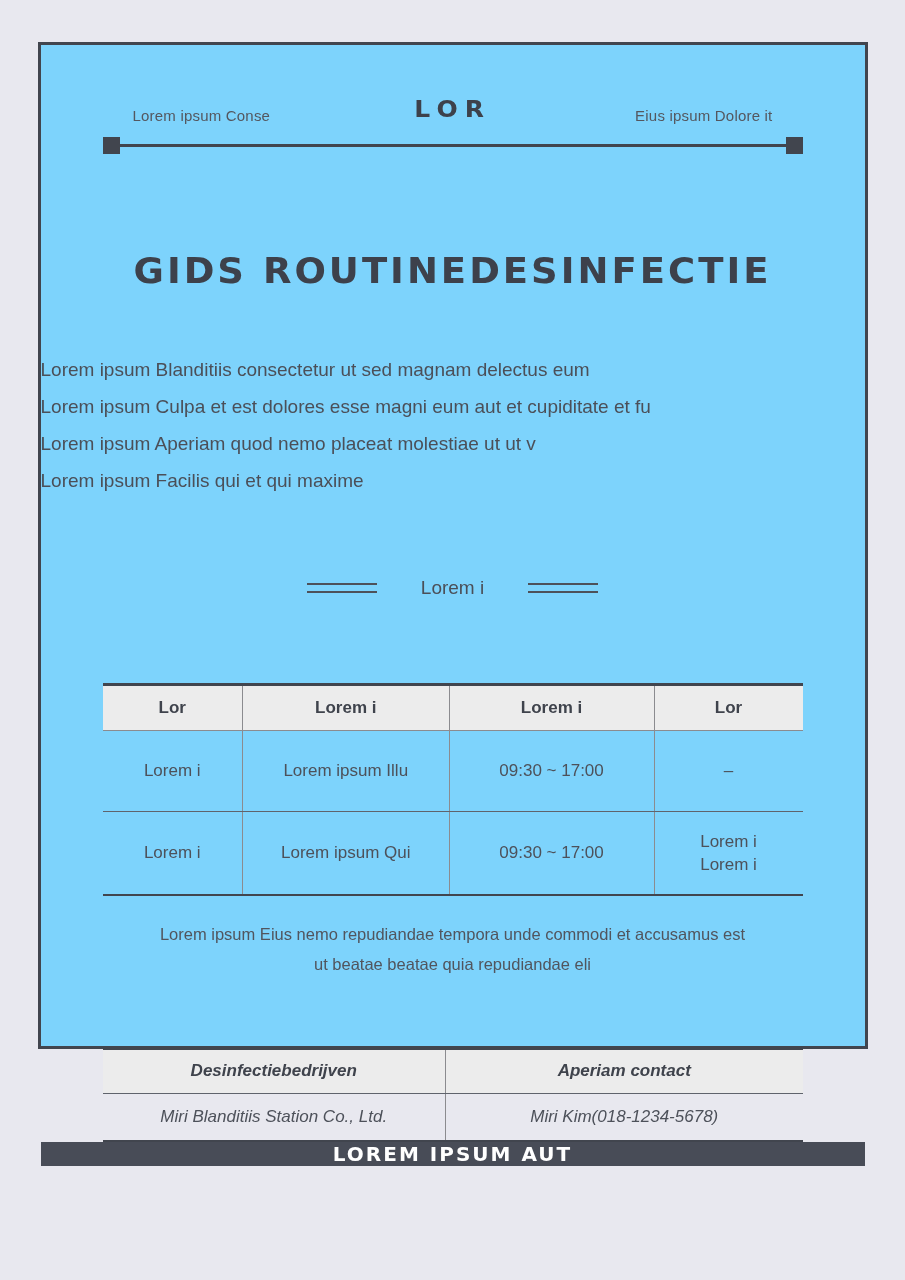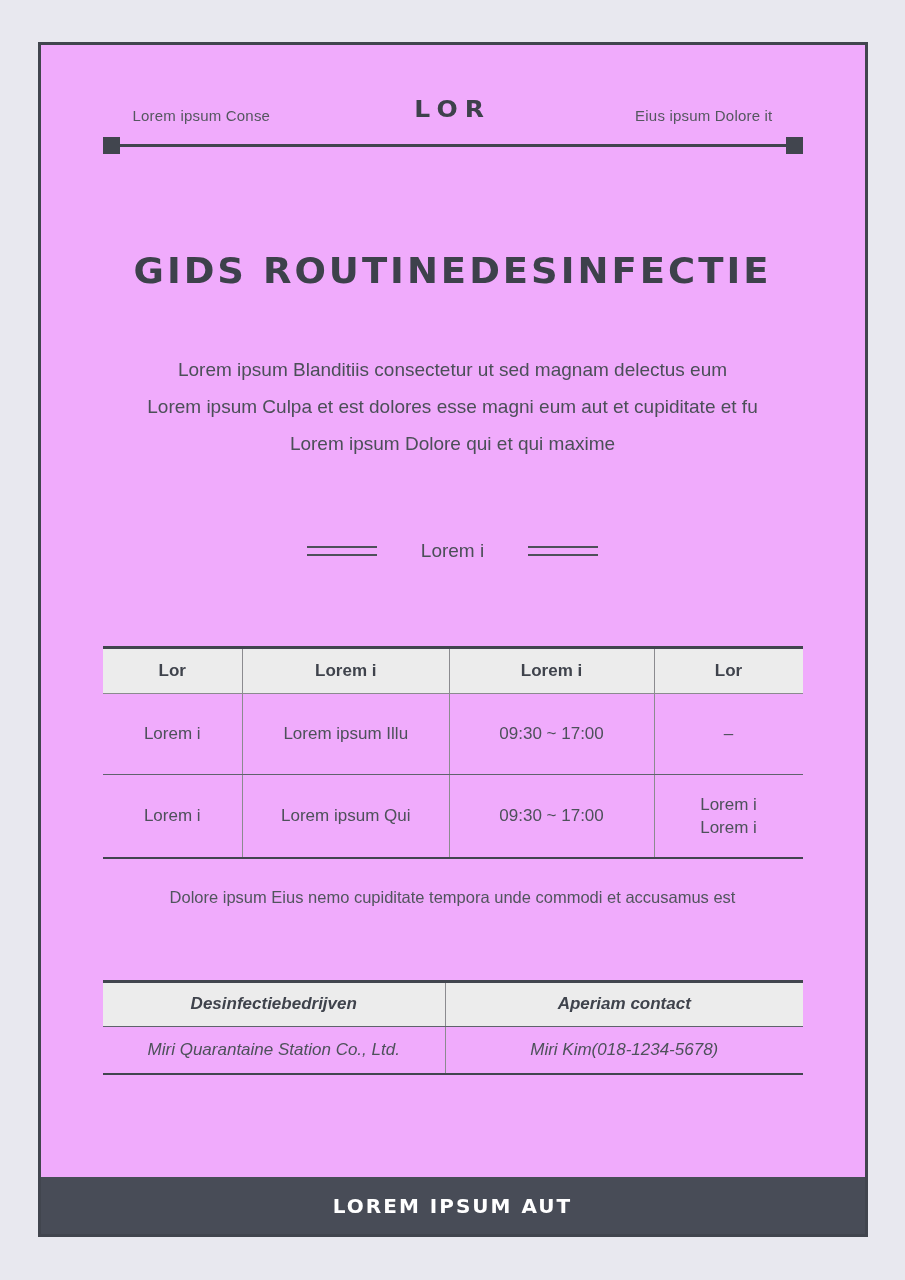--- a/index.html
+++ b/index.html
@@ -13,23 +13,23 @@
   }
   *{box-sizing:border-box;margin:0;padding:0;}
   html,body{width:905px;height:1280px;}
   body{
     background:var(--page-bg);
     font-family:"Liberation Sans",sans-serif;
     color:var(--body-text);
     overflow:hidden;
   }
   .card{
-    width:830px;height:1195px;
+    width:830px;height:1007px;
     margin:42px auto 0;
-    background:#f0abfc;
+    background:#7dd3fc;
     border:3px solid var(--accent);
     display:flex;flex-direction:column;
   }
   
   .hdr{margin:50px 62px 0;}
   .hdr-row{
     display:flex;justify-content:space-between;align-items:flex-end;
     padding:0 30px 0 30px;
   }
   .hdr-side{font-size:15px;color:#54575f;letter-spacing:.2px;}
@@ -44,21 +44,21 @@
   
   .main-title{
     margin-top:96px;
     text-align:center;
     font-family:"DejaVu Sans",sans-serif;
     font-weight:800;font-size:37px;letter-spacing:3px;
     color:#3d414b;transform:scaleY(.95);
     white-space:nowrap;
   }
   
-  .intro{margin-top:58px;text-align:center;}
+  .intro{margin-top:58px;text-align:left;}
   .intro p{font-size:19px;line-height:37px;color:#4b4f58;}
   
   .divider{
     margin-top:78px;
     display:flex;justify-content:center;align-items:center;column-gap:44px;
   }
   .dbl-line{
     width:70px;height:10px;
     border-top:2px solid #4d515a;border-bottom:2px solid #4d515a;
   }
@@ -127,21 +127,22 @@
       <span class="rule-line"></span>
       <span class="rule-sq"></span>
     </div>
   </div>
 
   <h1 class="main-title">GIDS ROUTINEDESINFECTIE</h1>
 
   <div class="intro">
     <p>Lorem ipsum Blanditiis consectetur ut sed magnam delectus eum</p>
     <p>Lorem ipsum Culpa et est dolores esse magni eum aut et cupiditate et fu</p>
-    <p>Lorem ipsum Dolore qui et qui maxime</p>
+    <p>Lorem ipsum Aperiam quod nemo placeat molestiae ut ut v</p>
+    <p>Lorem ipsum Facilis qui et qui maxime</p>
   </div>
 
   <div class="divider">
     <span class="dbl-line"></span>
     <span class="divider-label">Lorem i</span>
     <span class="dbl-line"></span>
   </div>
 
   <table class="tbl" id="schedule-table">
     <colgroup>
@@ -171,37 +172,38 @@
         <td>09:30 ~ 17:00</td>
         <td>
           <span class="cell-line">Lorem i</span>
           <span class="cell-line">Lorem i</span>
         </td>
       </tr>
     </tbody>
   </table>
 
   <div class="notes">
-    <p>Dolore ipsum Eius nemo cupiditate tempora unde commodi et accusamus est</p>
+    <p>Lorem ipsum Eius nemo repudiandae tempora unde commodi et accusamus est</p>
+    <p>ut beatae beatae quia repudiandae eli</p>
   </div>
 
   <table class="tbl" id="contact-table">
     <colgroup>
         <col>
         <col>
       </colgroup>
     <thead>
       <tr>
         <th>Desinfectiebedrijven</th>
         <th>Aperiam contact</th>
       </tr>
     </thead>
     <tbody>
       <tr>
-        <td>Miri Quarantaine Station Co., Ltd.</td>
+        <td>Miri Blanditiis Station Co., Ltd.</td>
         <td>Miri Kim(018-1234-5678)</td>
       </tr>
     </tbody>
   </table>
 
   <div class="footer">
     <span class="footer-label">LOREM IPSUM AUT</span>
   </div>
 
 </div>

